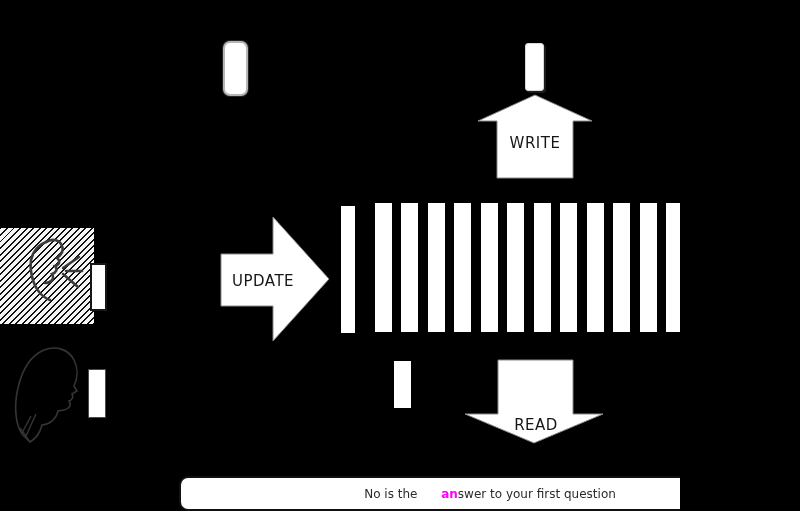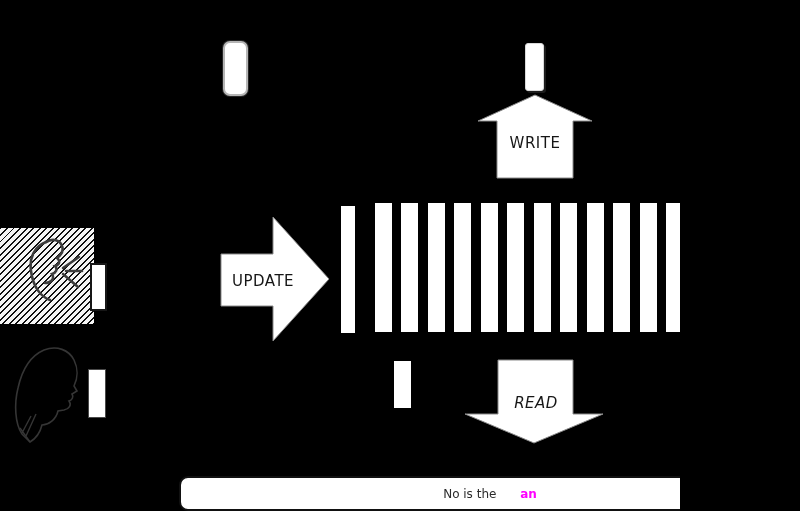--- a/index.html
+++ b/index.html
@@ -96,19 +96,19 @@
       <div class="cell" style="left: 613.14px; background: rgb(255, 255, 255);"></div>
       <div class="cell" style="left: 639.6px; background: rgb(255, 255, 255);"></div>
       <div class="cell" style="left: 666.06px; background: rgb(255, 255, 255);"></div>
       <div class="cell" style="left: 692.52px; background: rgb(255, 255, 255);"></div>
       <div class="cell" style="left: 718.98px; background: rgb(255, 255, 255);"></div>
     </div>
   <div class="cell-ghost"></div>
 
   <div class="arrow-label" style="left:485px;top:134px;">WRITE</div>
   <div class="arrow-label" style="left:213px;top:272px;">UPDATE</div>
-  <div class="arrow-label" style="left:486px;top:394px;font-style:italic;">READ</div>
+  <div class="arrow-label" style="left:486px;top:416px;">READ</div>
 
   <div class="answer-box" style="color: rgb(43, 43, 43);">
-    <span>No is the </span><span class="answer-highlight" style="color: rgb(255, 0, 255);">an</span>
+    <span>No is the </span><span class="answer-highlight" style="color: rgb(255, 0, 255);">an</span><span>swer to your first question</span>
   </div>
 
 </div>
 
 </body></html>

